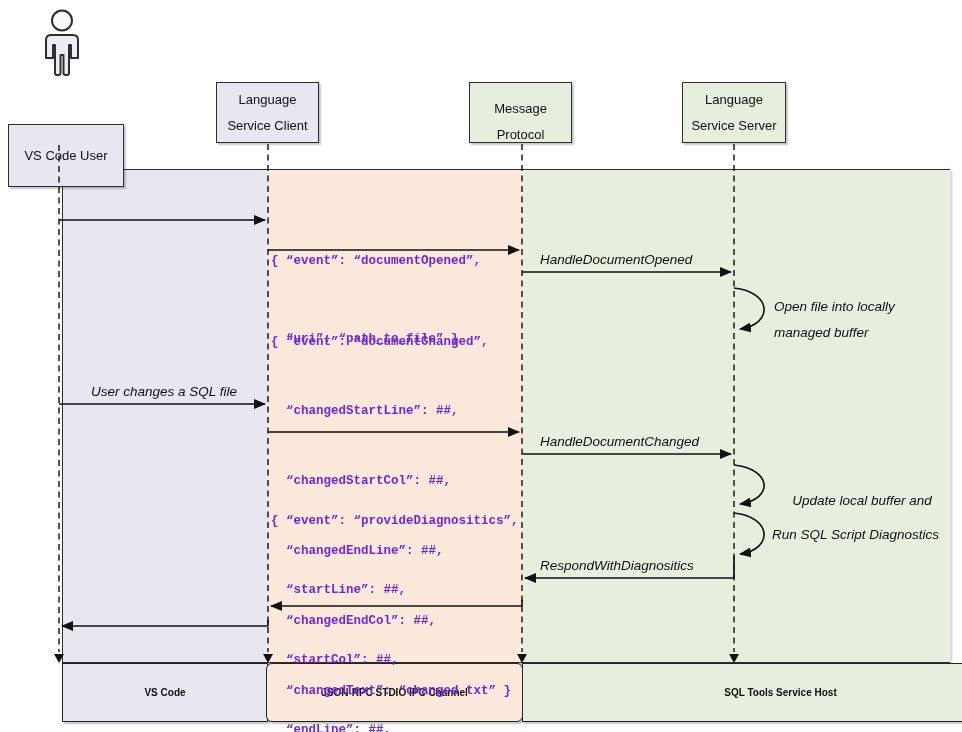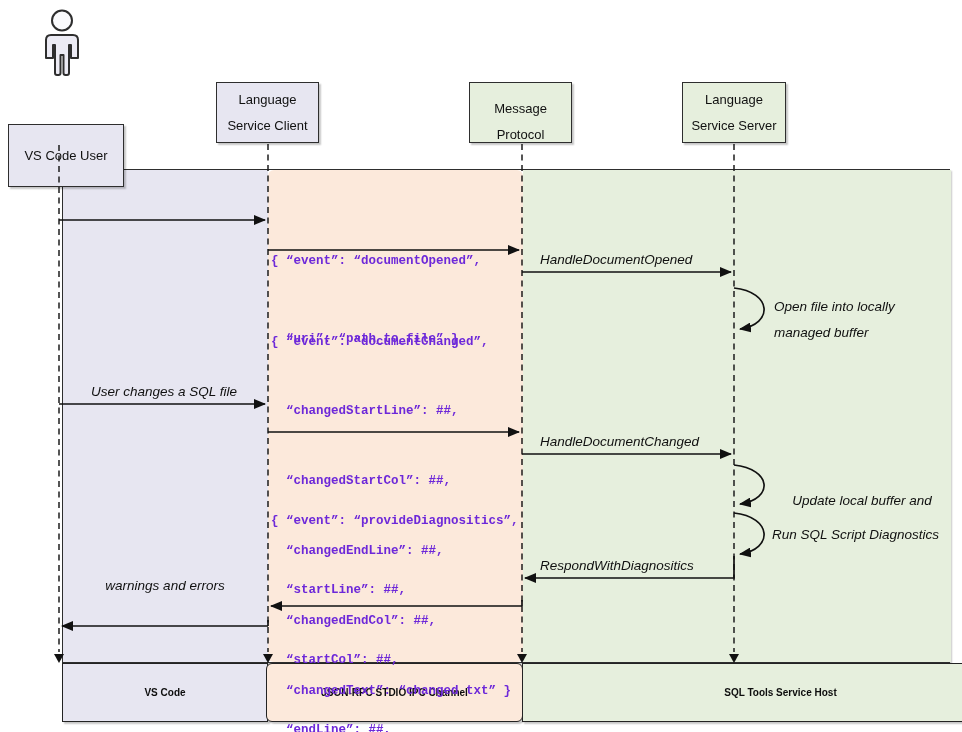--- a/index.html
+++ b/index.html
@@ -151,21 +151,20 @@
       <path d="M517 654 L527 654 L522 663 Z"></path>
       <path d="M729 654 L739 654 L734 663 Z"></path>
     </g>
   </svg>
 
   <div id="lbl-change" class="lbl">User changes a SQL file</div>
   <div id="lbl-handle-opened" class="lbl">HandleDocumentOpened</div>
   <div id="lbl-handle-changed" class="lbl">HandleDocumentChanged</div>
   <div id="lbl-respond" class="lbl">RespondWithDiagnositics</div>
   <div id="lbl-receive" class="lbl">
-    <div>warnings and errors</div>
   </div>
   <div id="lbl-loop-open" class="lbl">
     <div>Open file into locally</div>
     <div>managed buffer</div>
   </div>
   <div id="lbl-loop-update" class="lbl">
     <div>Update local buffer and</div>
   </div>
   <div id="lbl-loop-run" class="lbl">
     <div>Run SQL Script Diagnostics</div>

